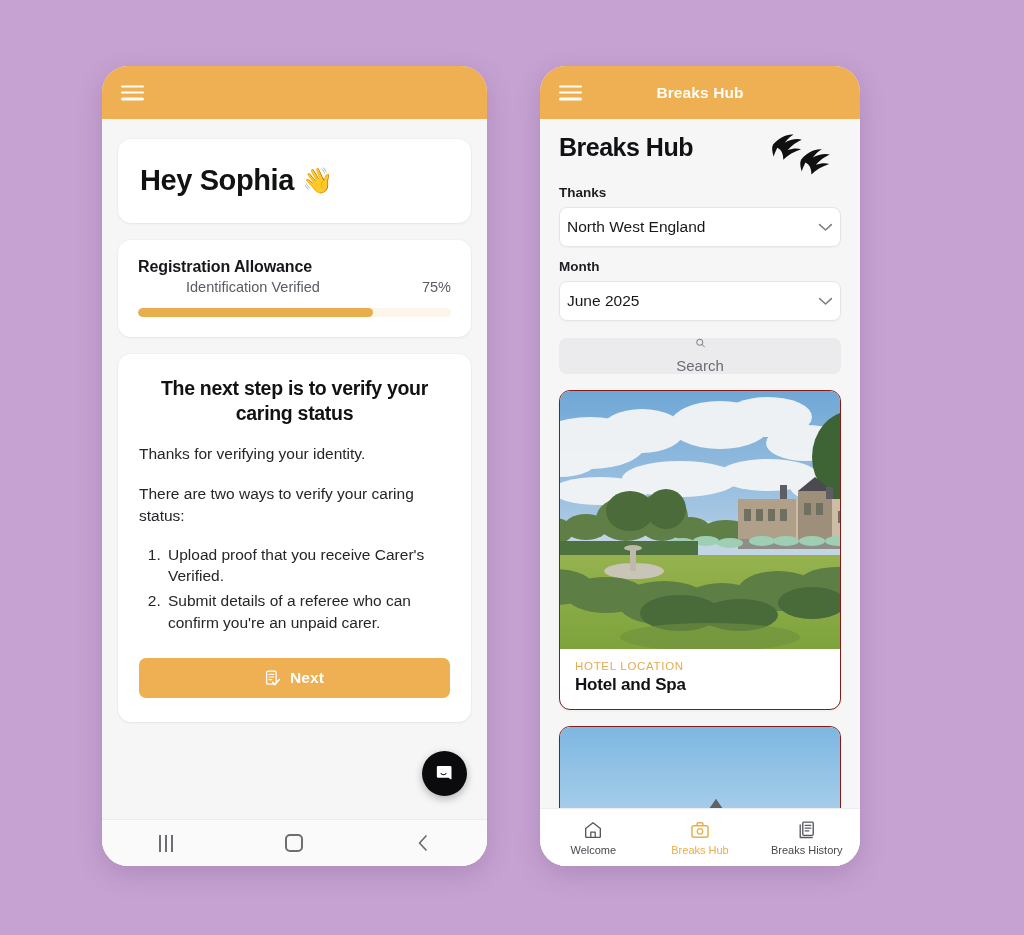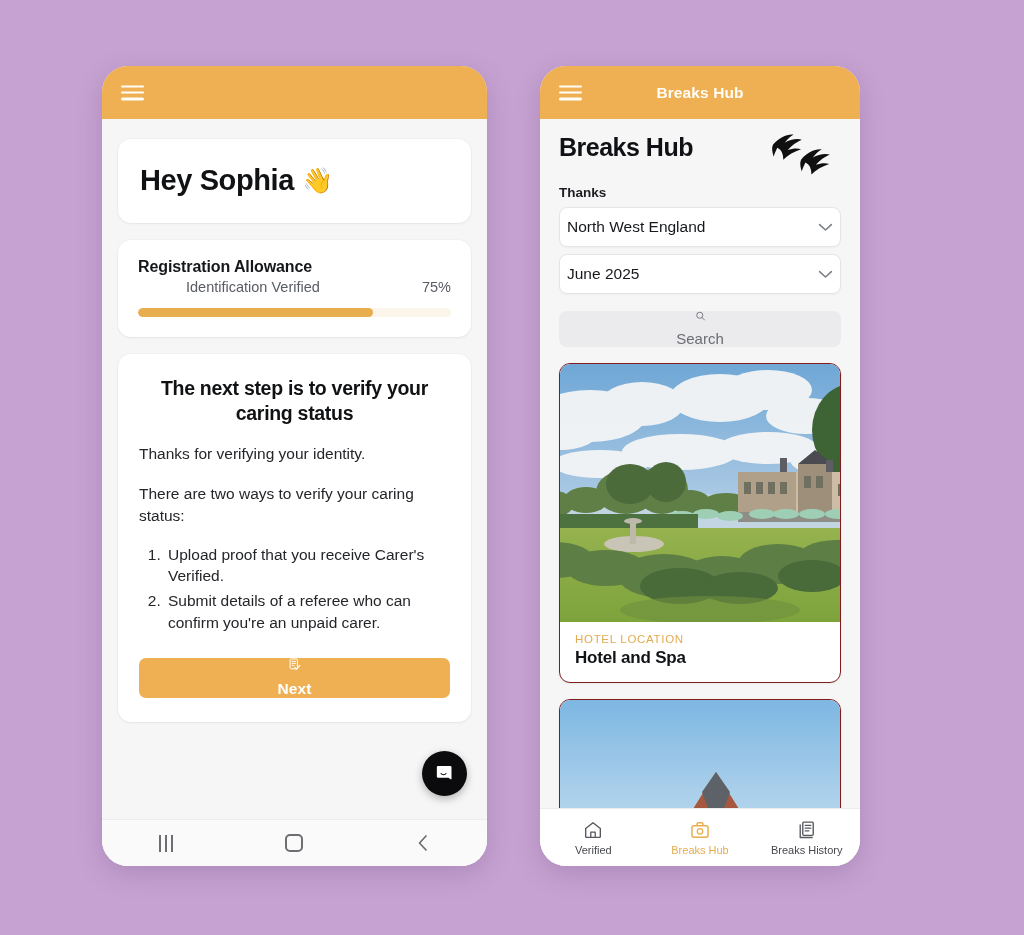--- a/index.html
+++ b/index.html
@@ -88,21 +88,21 @@
   .step-list { margin: 16px 0 0 0; padding-left: 26px; }
   .step-list li {
     font-size: 15.5px; color: #24262a; line-height: 1.38;
     margin-bottom: 4px; padding-left: 3px;
   }
   .next-btn {
     margin-top: 25px; height: 40px; border: none; width: 100%;
     border-radius: 7px; background: #eeb052; color: #ffffff;
     font-family: inherit; font-size: 15.5px; font-weight: bold;
     display: flex; align-items: center; justify-content: center; gap: 9px;
-    cursor: pointer; letter-spacing: .1px; flex-direction: column;
+    cursor: pointer; letter-spacing: .1px;
   }
 
   .chat-fab {
     position: absolute; right: 20px; bottom: 70px;
     width: 45px; height: 45px; border-radius: 50%;
     background: #0b0b0d; cursor: pointer;
     display: flex; align-items: center; justify-content: center;
     box-shadow: 0 3px 9px rgba(0,0,0,.28);
   }
 
@@ -279,20 +279,21 @@
       </div>
 
       <div class="field-label">Thanks</div>
       <div class="select">
         <span class="select-value">North West England</span>
         <svg width="15" height="9" viewBox="0 0 15 9">
           <path d="M1.6 1.6 L7.5 7 L13.4 1.6" fill="none" stroke="#7a7d83" stroke-width="1.5" stroke-linecap="round" stroke-linejoin="round"></path>
         </svg>
       </div>
 
+      <div class="field-label" style="margin-top:12px">Month</div>
       <div class="select">
         <span class="select-value">June 2025</span>
         <svg width="15" height="9" viewBox="0 0 15 9">
           <path d="M1.6 1.6 L7.5 7 L13.4 1.6" fill="none" stroke="#7a7d83" stroke-width="1.5" stroke-linecap="round" stroke-linejoin="round"></path>
         </svg>
       </div>
 
       <div class="searchbar">
         <svg width="15" height="15" viewBox="0 0 16 16">
           <circle cx="6.8" cy="6.8" r="4.9" fill="none" stroke="#6a6d73" stroke-width="1.4"></circle>
@@ -427,21 +428,21 @@
           <div class="listing-name"></div>
         </div>
       </div>
 
       <div class="bottom-nav">
         <div class="nav-item">
           <svg width="22" height="22" viewBox="0 0 24 24">
             <path d="M4 10.4 L12 4 L20 10.4 V19.2 A0.9 0.9 0 0 1 19.1 20.1 H4.9 A0.9 0.9 0 0 1 4 19.2 Z" fill="none" stroke="#55585d" stroke-width="1.5" stroke-linejoin="round"></path>
             <path d="M9.6 20.1 V14.4 H14.4 V20.1" fill="none" stroke="#55585d" stroke-width="1.4" stroke-linejoin="round"></path>
           </svg>
-          <span class="nav-label">Verified</span>
+          <span class="nav-label">Welcome</span>
         </div>
         <div class="nav-item active">
           <svg width="22" height="22" viewBox="0 0 24 24">
             <rect x="3.2" y="7.4" width="17.6" height="12.4" rx="2" fill="none" stroke="#e8ad4c" stroke-width="1.6"></rect>
             <path d="M8.8 7.4 V5.4 A1.2 1.2 0 0 1 10 4.2 H14 A1.2 1.2 0 0 1 15.2 5.4 V7.4" fill="none" stroke="#e8ad4c" stroke-width="1.6"></path>
             <circle cx="12" cy="13.4" r="3" fill="none" stroke="#e8ad4c" stroke-width="1.4"></circle>
           </svg>
           <span class="nav-label">Breaks Hub</span>
         </div>
         <div class="nav-item">

